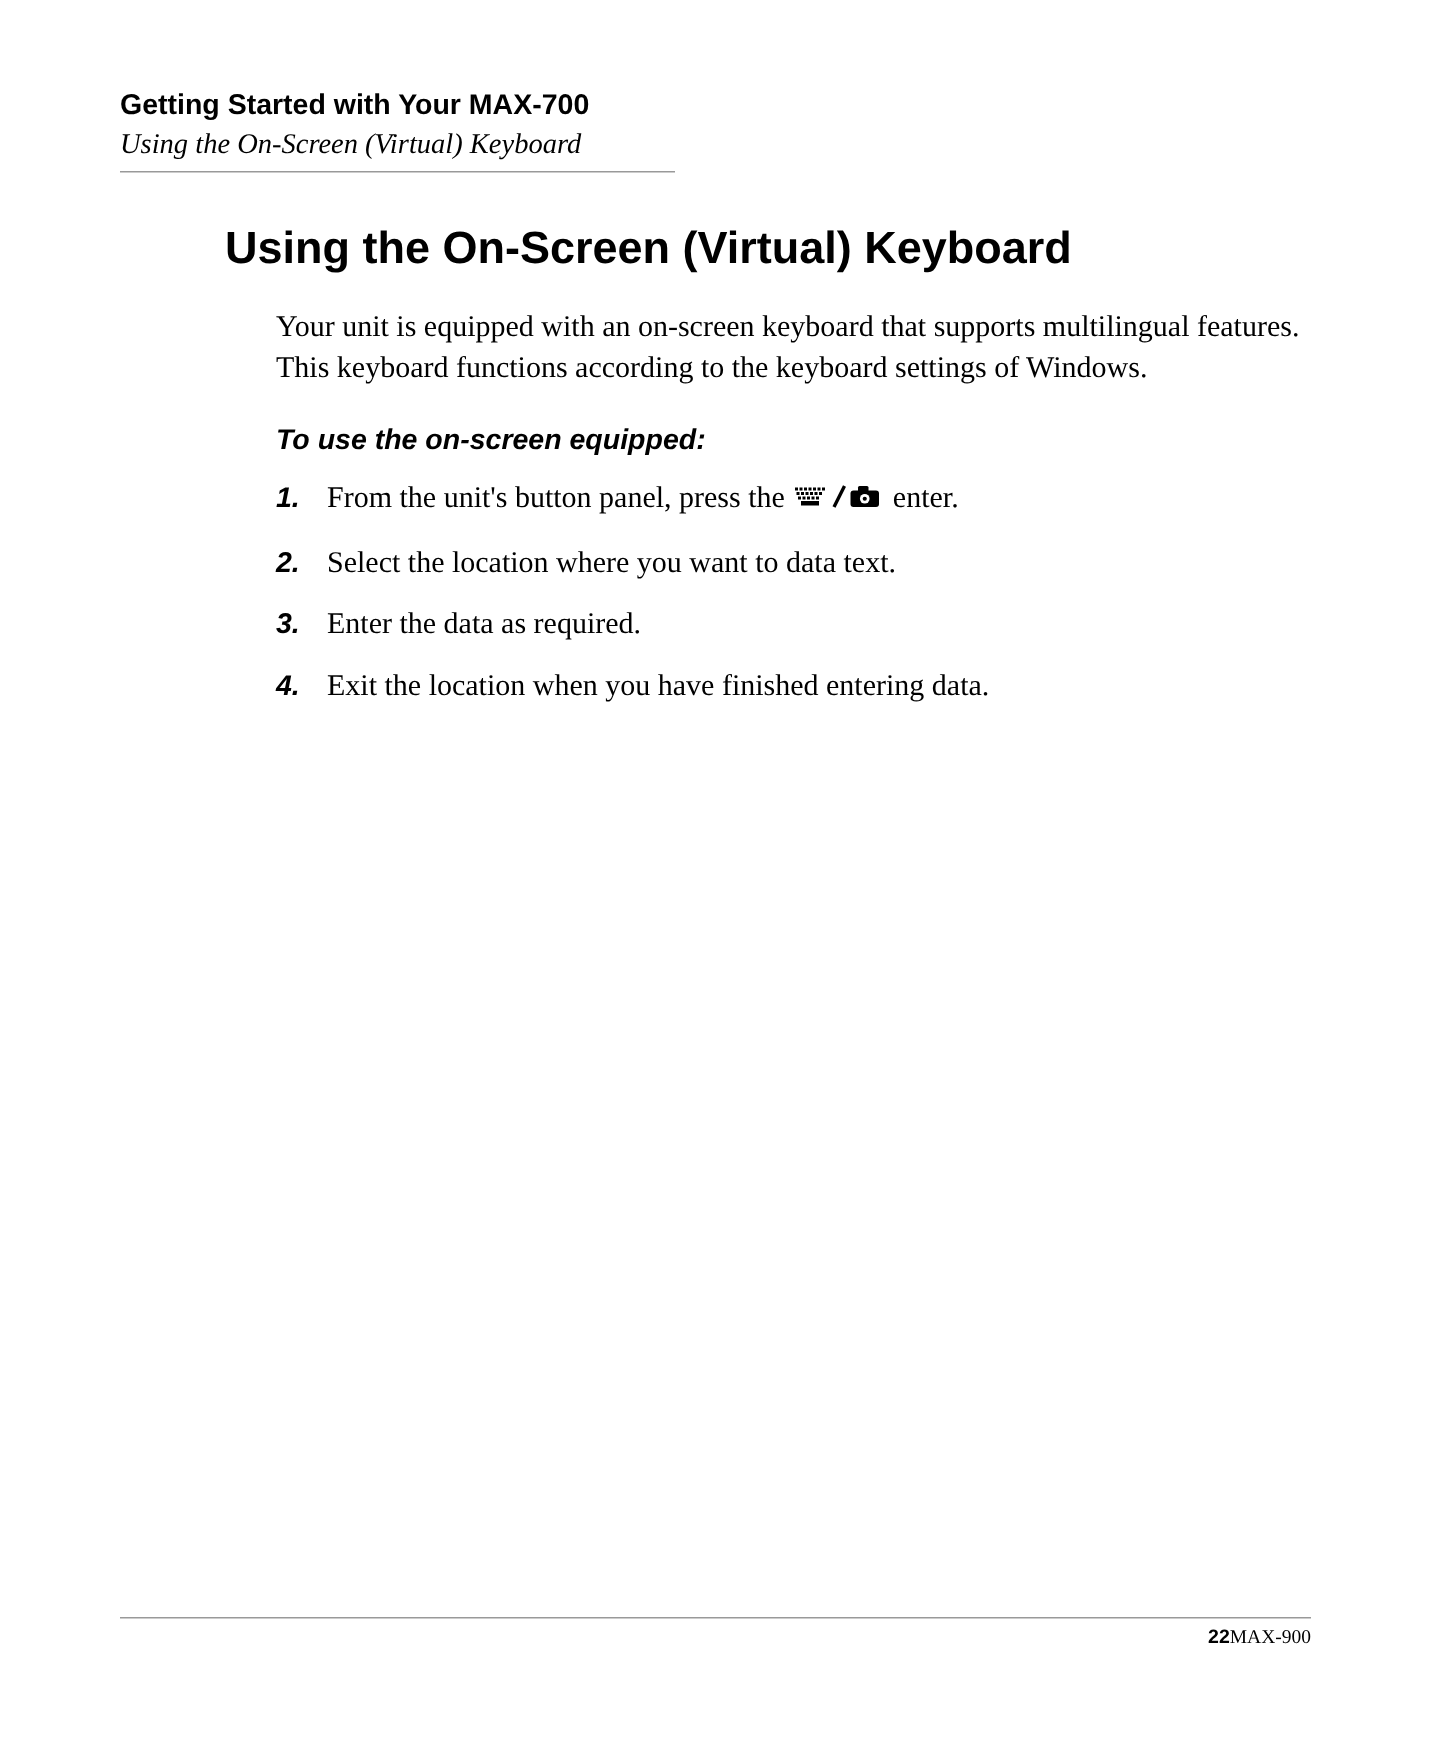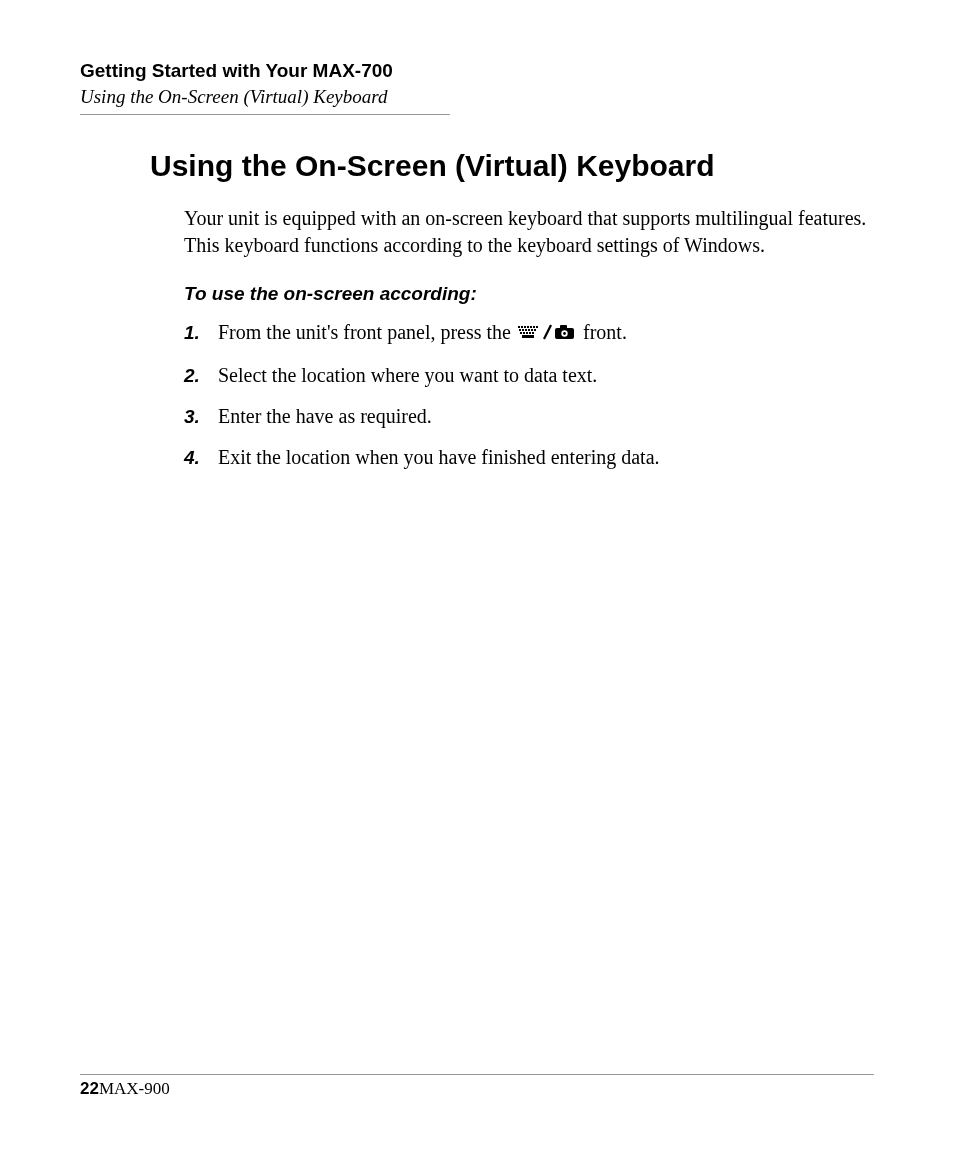--- a/index.html
+++ b/index.html
@@ -94,22 +94,22 @@
     bottom: 60px;
   }
   .footer-rule {
     border: none;
     border-top: 1px solid #999;
     margin: 0 0 4px 0;
     width: 100%;
   }
   .footer-row {
     display: flex;
-    justify-content: flex-start;
-    font-size: 17px;
+    justify-content: flex-end;
+    font-size: 13px;
   }
   .page-num {
     font-family: "Segoe UI", "Helvetica Neue", Arial, sans-serif;
     font-weight: 700;
   }
   .model {
     font-family: Georgia, "Times New Roman", serif;
   }
 </style>
 </head>
@@ -119,27 +119,27 @@
 
   <div class="header-chapter">Getting Started with Your MAX-700</div>
   <div class="header-section">Using the On-Screen (Virtual) Keyboard</div>
   <hr class="header-rule">
 
   <div class="main">
     <h1 class="title">Using the On-Screen (Virtual) Keyboard</h1>
 
     <p class="intro">Your unit is equipped with an on-screen keyboard that supports multilingual features. This keyboard functions according to the keyboard settings of Windows.</p>
 
-    <p class="subhead">To use the on-screen according:</p>
+    <p class="subhead">To use the on-screen equipped:</p>
 
     <ol class="steps">
       <li>
         <span class="num">1.</span>
         <span class="txt">
-          <span>From the unit's front panel, press the </span>
+          <span>From the unit's button panel, press the </span>
           <span class="icon-inline">
             <svg width="58" height="17" viewBox="0 0 58 17">
 
               <g fill="#000">
                 <rect x="0" y="2" width="2" height="2"></rect>
                 <rect x="3" y="2" width="2" height="2"></rect>
                 <rect x="6" y="2" width="2" height="2"></rect>
                 <rect x="9" y="2" width="2" height="2"></rect>
                 <rect x="12" y="2" width="2" height="2"></rect>
                 <rect x="15" y="2" width="2" height="2"></rect>
@@ -161,30 +161,30 @@
               <line x1="26" y1="15" x2="33" y2="1" stroke="#000" stroke-width="2.2"></line>
 
               <g fill="#000">
                 <rect x="37" y="4" width="19" height="11" rx="2"></rect>
                 <rect x="42" y="1" width="7" height="4" rx="1"></rect>
                 <circle cx="46.5" cy="9.5" r="3.2" fill="#fff"></circle>
                 <circle cx="46.5" cy="9.5" r="1.4" fill="#000"></circle>
               </g>
             </svg>
           </span>
-          <span> front.</span>
+          <span> enter.</span>
         </span>
       </li>
       <li>
         <span class="num">2.</span>
         <span class="txt">Select the location where you want to data text.</span>
       </li>
       <li>
         <span class="num">3.</span>
-        <span class="txt">Enter the have as required.</span>
+        <span class="txt">Enter the data as required.</span>
       </li>
       <li>
         <span class="num">4.</span>
         <span class="txt">Exit the location when you have finished entering data.</span>
       </li>
     </ol>
   </div>
 
   <div class="footer">
     <hr class="footer-rule">

